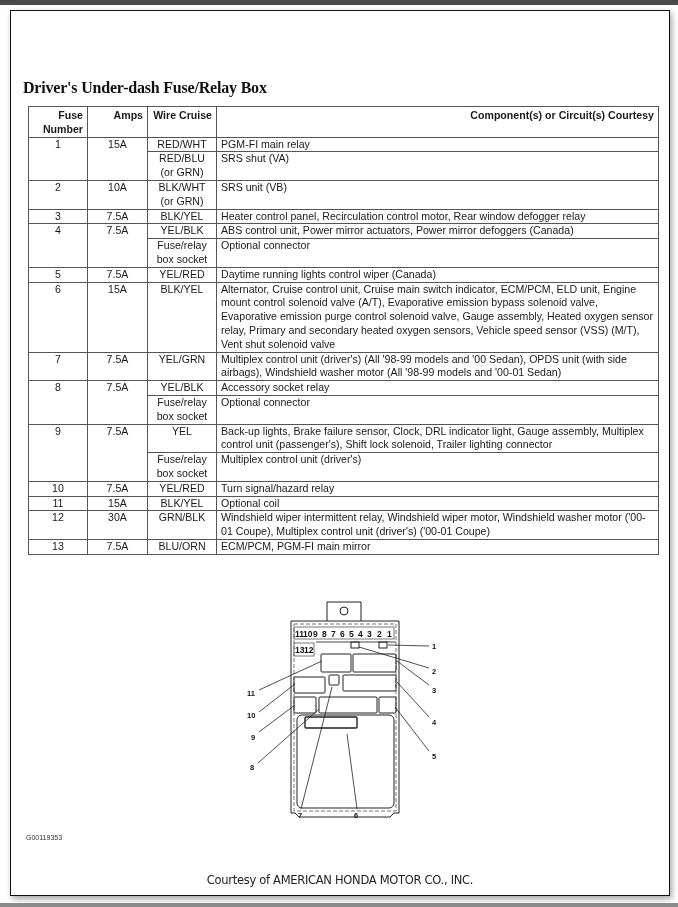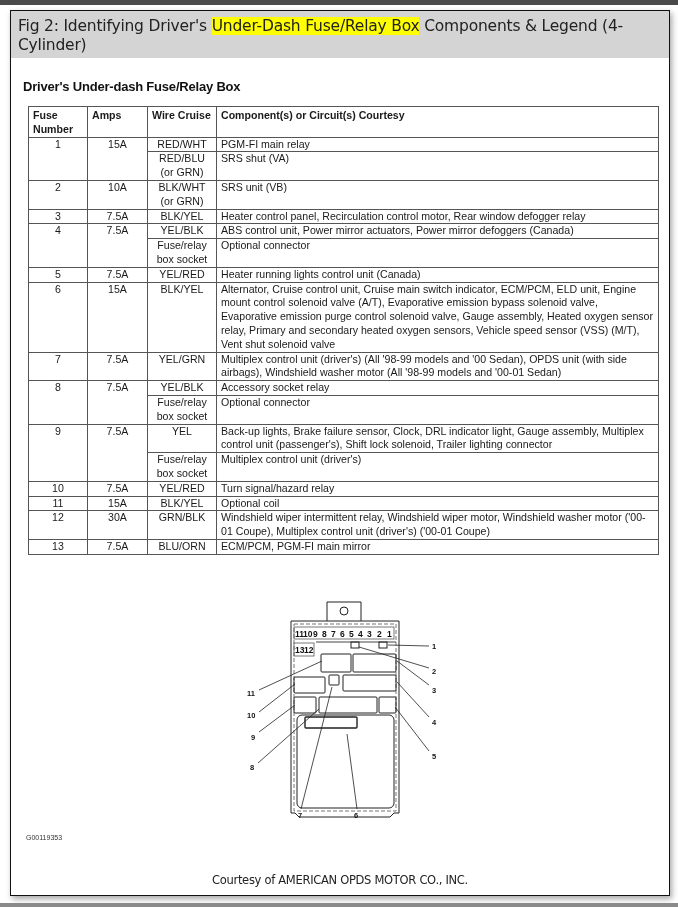--- a/index.html
+++ b/index.html
@@ -15,50 +15,49 @@
     box-shadow: 2px 3px 6px rgba(0,0,0,0.35);
   }
   .fig-header {
     position:absolute; left:0; top:0; width:658px; height:47px;
     background:#d4d4d4; box-sizing:border-box; padding:6px 8px 0 7px;
     font-family:"DejaVu Sans", sans-serif; font-size:15.5px; line-height:19px; color:#222;
     letter-spacing:-0.2px;
   }
   .hl { background:#ffff00; }
   .subtitle {
-    position:absolute; left:12px; top:68px; font-size:13px; font-weight:bold; color:#111;
-    font-family:Liberation Sans, sans-serif; letter-spacing:-0.2px;
+    position:absolute; left:12px; top:68px; font-size:16px; font-weight:bold; color:#111;
+    font-family:Liberation Serif, serif; letter-spacing:-0.2px;
   }
   table.fuse {
     position:absolute; left:17px; top:95px; width:631px;
     border-collapse:collapse; font-family:"Liberation Sans", sans-serif;
     font-size:10.6px; color:#1a1a1a; line-height:13.8px;
   }
   table.fuse th, table.fuse td {
     border:1px solid #555; padding:0 4px; vertical-align:top;
   }
-  table.fuse th { font-weight:bold; text-align:left; vertical-align:top; padding-top:2px; }
+  table.fuse th { font-weight:bold; text-align:right; vertical-align:top; padding-top:2px; }
   table.fuse td.c { text-align:center; }
   table.fuse td.l { text-align:left;margin-left:8px; }
   col.c1 { width:58px; } col.c2 { width:60px; } col.c3 { width:69px; }
   .fig-code { position:absolute; left:15px; top:823px; font-size:7px; color:#333; }
   .courtesy {
     position:absolute; left:0; width:658px; top:862px; text-align:center;
     font-family:"DejaVu Sans", sans-serif; font-size:11.5px; color:#222; letter-spacing:-0.3px;
   }
   svg.diagram { position:absolute; left:0; top:0; }
   svg text { font-family:"Liberation Sans", sans-serif; }
 </style>
 </head>
 <body>
 
 <div class="topbar"></div>
 
 <div class="card">
-  <div class="fig-header"><span>Fig 2: Identifying Driver's </span><span class="hl">Under-Dash Fuse/Relay Box</span><span> Components &amp; Legend (4-Cylinder)</span></div>
 
   <div class="subtitle">Driver's Under-dash Fuse/Relay Box</div>
 
   <table class="fuse">
     <colgroup>
         <col class="c1">
         <col class="c2">
         <col class="c3">
         <col>
       </colgroup>
@@ -105,21 +104,21 @@
       </tr>
       <tr>
         <td class="c">Fuse/relay box socket</td>
         <td class="l">Optional connector</td>
       </tr>
 
       <tr>
         <td class="c">5</td>
         <td class="c">7.5A</td>
         <td class="c">YEL/RED</td>
-        <td class="l">Heater running lights control unit (Canada)</td>
+        <td class="l">Daytime running lights control wiper (Canada)</td>
       </tr>
 
       <tr>
         <td class="c">6</td>
         <td class="c">15A</td>
         <td class="c">BLK/YEL</td>
         <td class="l">Alternator, Cruise control unit, Cruise main switch indicator, ECM/PCM, ELD unit, Engine mount control solenoid valve (A/T), Evaporative emission bypass solenoid valve, Evaporative emission purge control solenoid valve, Gauge assembly, Heated oxygen sensor relay, Primary and secondary heated oxygen sensors, Vehicle speed sensor (VSS) (M/T), Vent shut solenoid valve</td>
       </tr>
 
       <tr>
@@ -251,16 +250,16 @@
         <text x="297" y="817">7</text>
         <text x="249" y="769">8</text>
         <text x="250" y="739">9</text>
         <text x="246" y="717">10</text>
         <text x="246" y="695">11</text>
       </g>
     </g>
   </svg>
 
   <div class="fig-code">G00119353</div>
-  <div class="courtesy">Courtesy of AMERICAN OPDS MOTOR CO., INC.</div>
+  <div class="courtesy">Courtesy of AMERICAN HONDA MOTOR CO., INC.</div>
 </div>
 
 <div class="bottombar"></div>
 
 </body></html>

